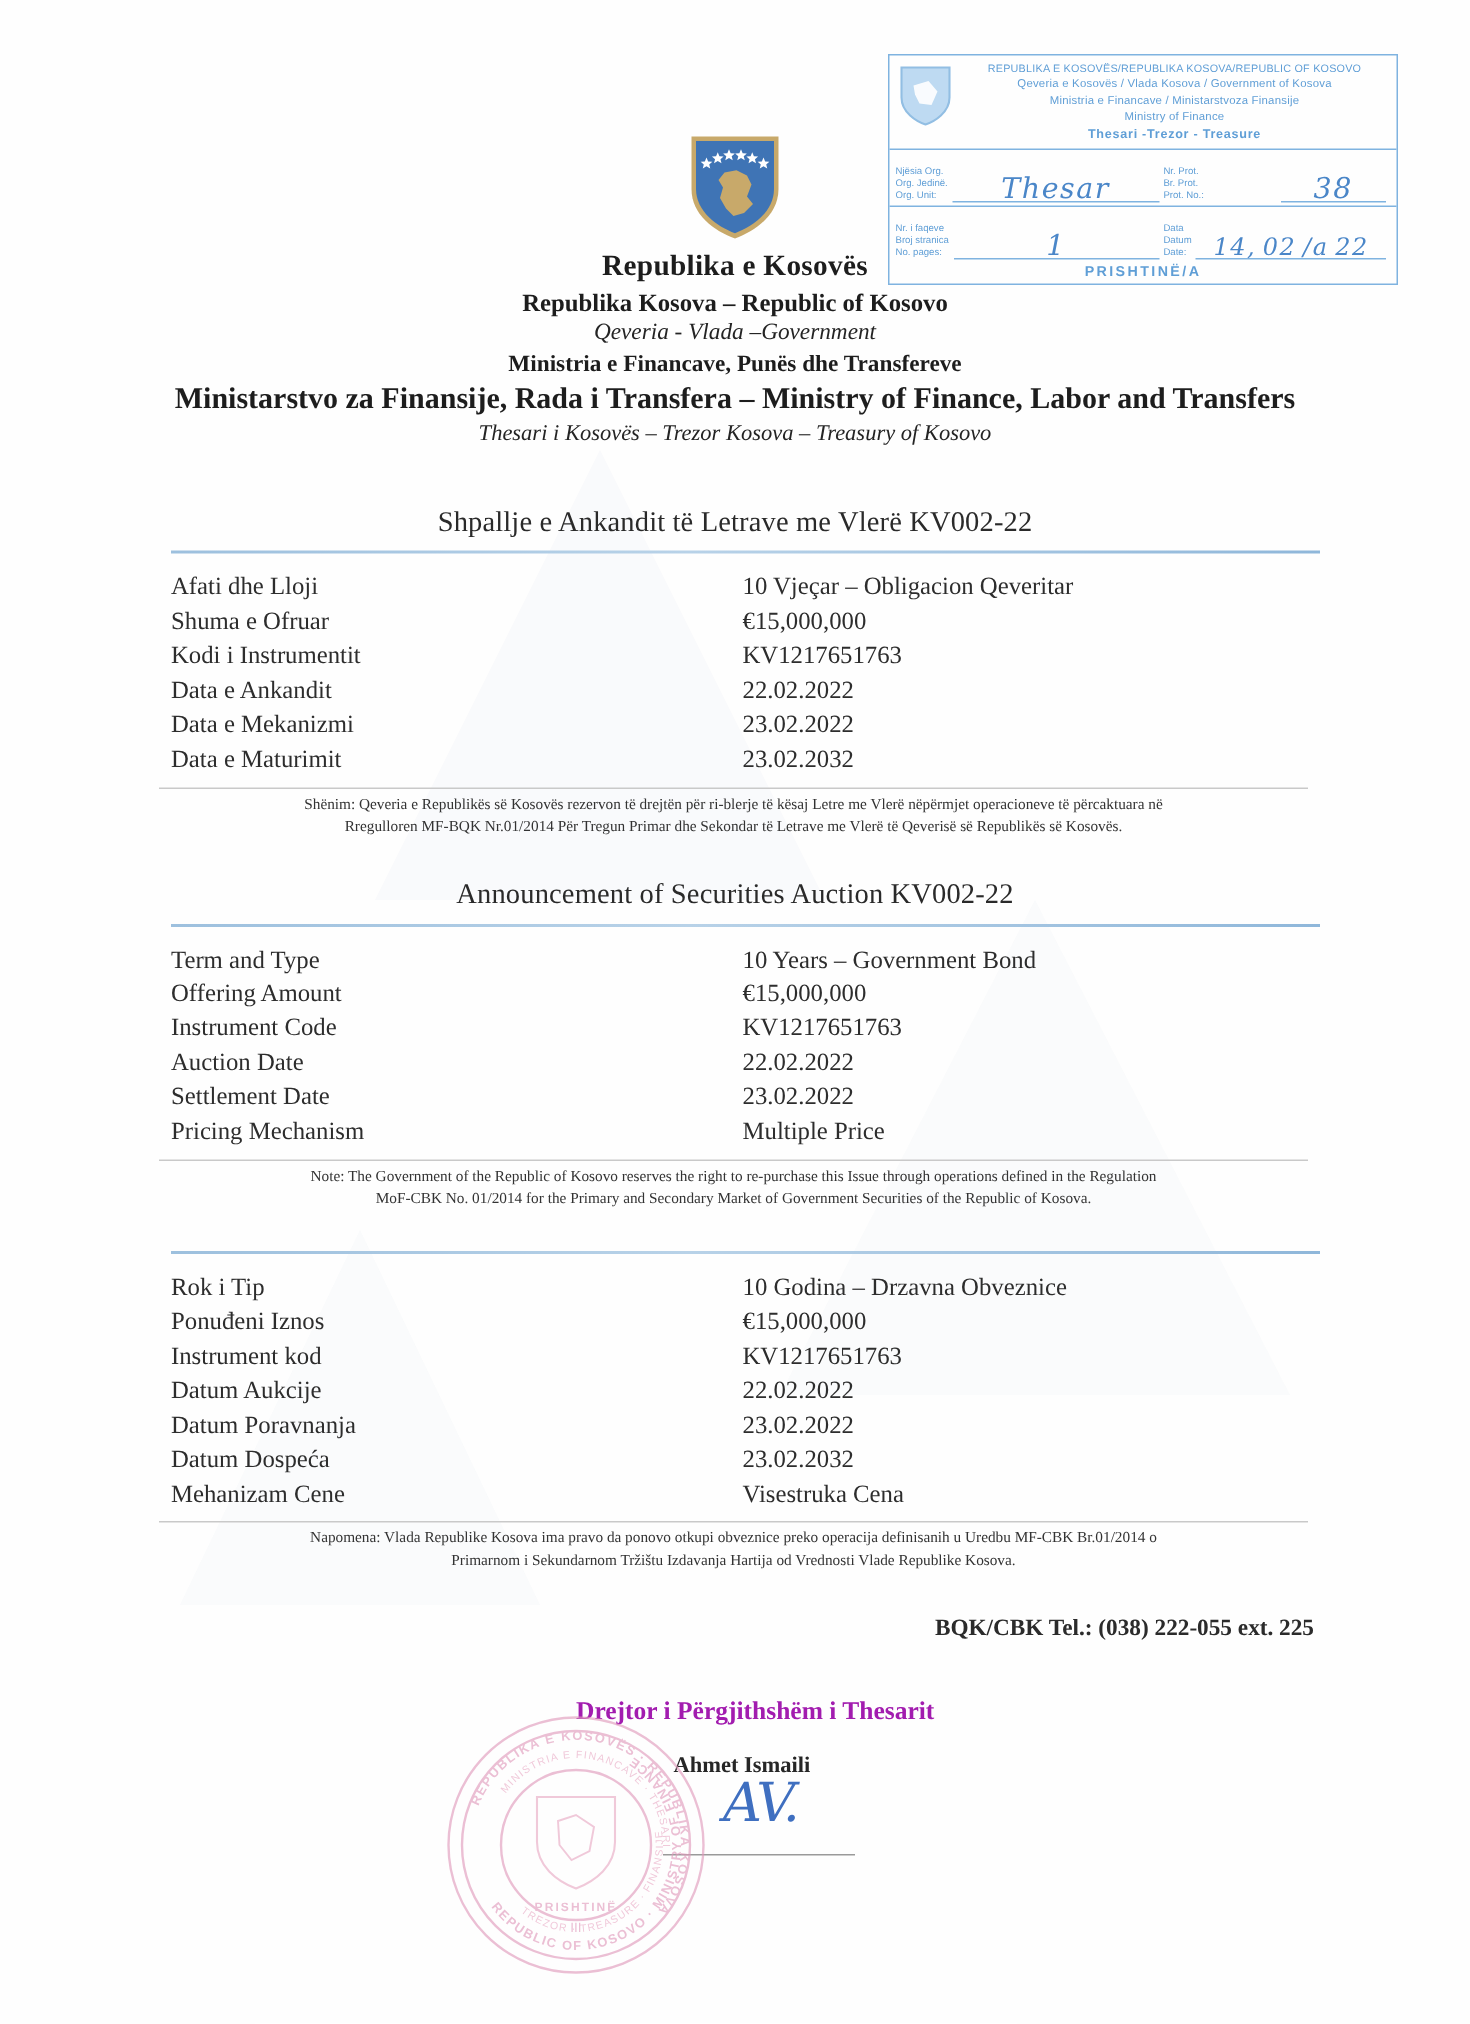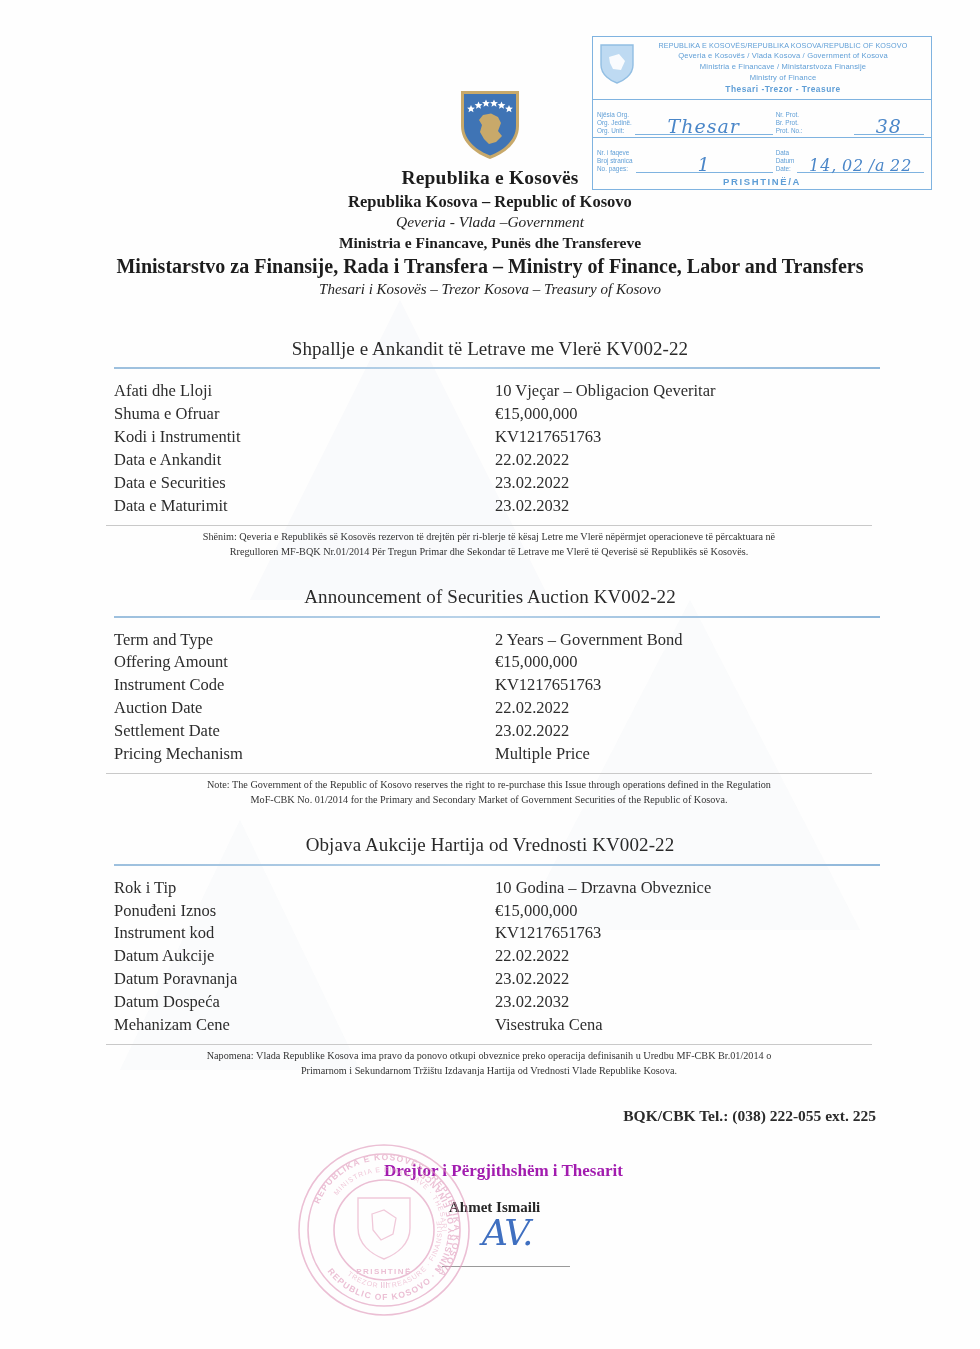--- a/index.html
+++ b/index.html
@@ -406,21 +406,21 @@
         </tr>
         <tr>
           <td class="k">Kodi i Instrumentit</td>
           <td class="v">KV1217651763</td>
         </tr>
         <tr>
           <td class="k">Data e Ankandit</td>
           <td class="v">22.02.2022</td>
         </tr>
         <tr>
-          <td class="k">Data e Securities</td>
+          <td class="k">Data e Mekanizmi</td>
           <td class="v">23.02.2022</td>
         </tr>
         <tr>
           <td class="k">Data e Maturimit</td>
           <td class="v">23.02.2032</td>
         </tr>
       </tbody>
         </table>
       <div class="note">
         <span class="nl">Shënim: Qeveria e Republikës së Kosovës rezervon të drejtën për ri-blerje të kësaj Letre me Vlerë nëpërmjet operacioneve të përcaktuara në</span>
@@ -428,21 +428,21 @@
       </div>
     </div>
 
     <div class="section">
       <div class="sec-title">Announcement of Securities Auction KV002-22</div>
       <div class="rule"></div>
       <table class="facts">
         <tbody>
             <tr>
           <td class="k">Term and Type</td>
-          <td class="v">2 Years – Government Bond</td>
+          <td class="v">10 Years – Government Bond</td>
         </tr>
         <tr>
           <td class="k">Offering Amount</td>
           <td class="v">€15,000,000</td>
         </tr>
         <tr>
           <td class="k">Instrument Code</td>
           <td class="v">KV1217651763</td>
         </tr>
         <tr>
@@ -459,21 +459,20 @@
         </tr>
       </tbody>
         </table>
       <div class="note">
         <span class="nl">Note: The Government of the Republic of Kosovo reserves the right to re-purchase this Issue through operations defined in the Regulation</span>
         <span class="nl i">MoF-CBK No. 01/2014 for the Primary and Secondary Market of Government Securities of the Republic of Kosova.</span>
       </div>
     </div>
 
     <div class="section">
-      <div class="sec-title">Objava Aukcije Hartija od Vrednosti KV002-22</div>
       <div class="rule"></div>
       <table class="facts">
         <tbody>
             <tr>
           <td class="k">Rok i Tip</td>
           <td class="v">10 Godina – Drzavna Obveznice</td>
         </tr>
         <tr>
           <td class="k">Ponuđeni Iznos</td>
           <td class="v">€15,000,000</td>

